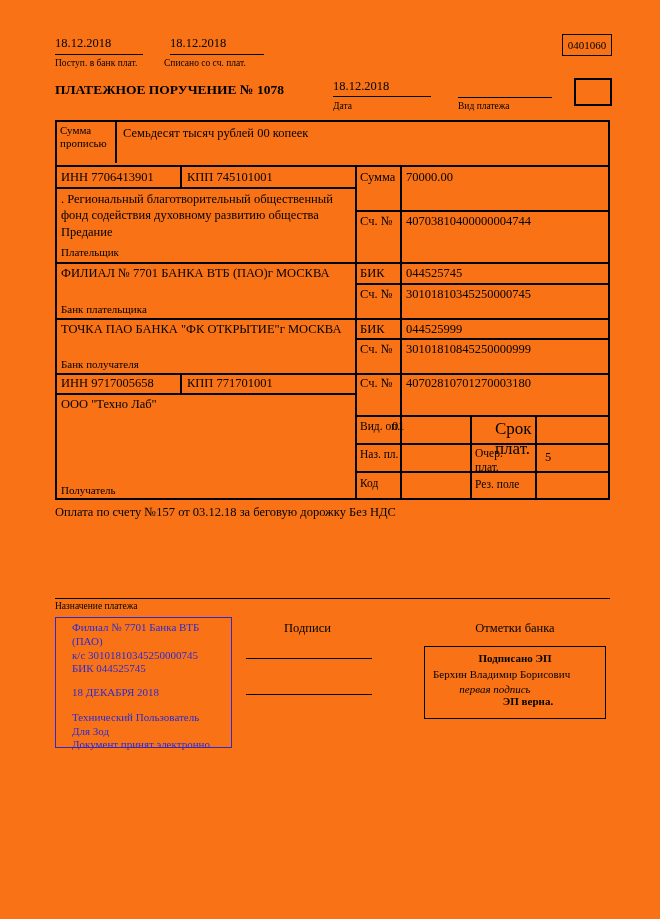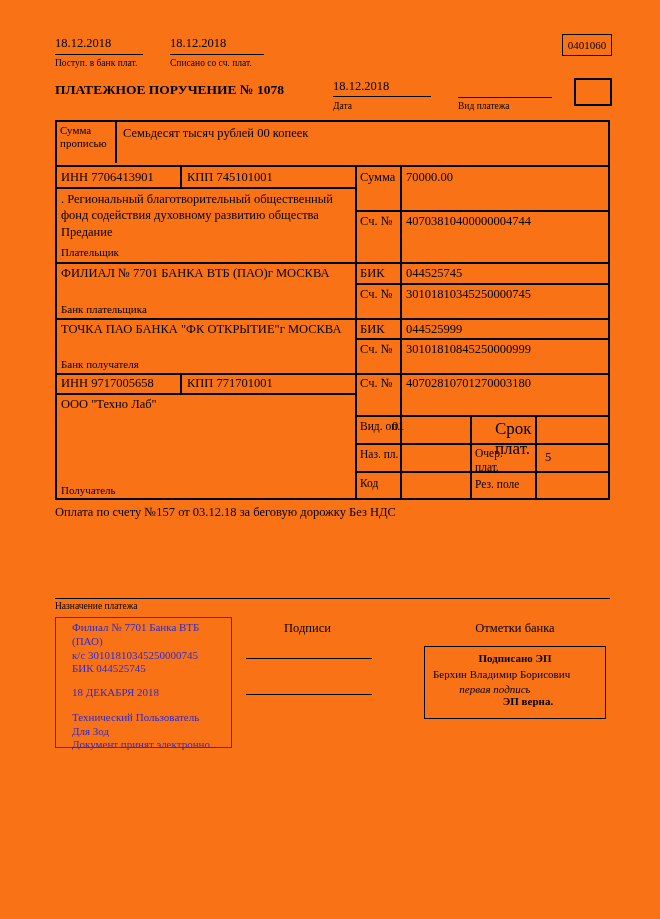--- a/index.html
+++ b/index.html
@@ -26,21 +26,21 @@
 </style>
 </head>
 <body>
 
 <div class="page">
 
   <div class="abs val ul" style="left:55px; top:36px; width:88px;">18.12.2018</div>
   <div class="abs tiny" style="left:55px; top:58px;">Поступ. в банк плат.</div>
 
   <div class="abs val ul" style="left:170px; top:36px; width:94px;">18.12.2018</div>
-  <div class="abs tiny" style="left:170px; top:58px;">Списано со сч. плат.</div>
+  <div class="abs tiny" style="left:164px; top:58px;">Списано со сч. плат.</div>
 
   <div class="abs box small" style="left:562px; top:34px; width:50px; height:22px; text-align:center; line-height:20px;">0401060</div>
 
   <div class="abs bold" style="left:55px; top:82px; font-size:13.5px;">ПЛАТЕЖНОЕ ПОРУЧЕНИЕ № 1078</div>
   <div class="abs val" style="left:333px; top:79px; width:98px; border-bottom:1px solid #000; padding-bottom:2px;">18.12.2018</div>
   <div class="abs tiny" style="left:333px; top:101px;">Дата</div>
   <div class="thin-hl" style="left:458px; top:97px; width:94px;"></div>
   <div class="abs tiny" style="left:458px; top:101px;">Вид платежа</div>
   <div class="abs" style="left:574px; top:78px; width:38px; height:28px; border:2px solid #000;"></div>
 

